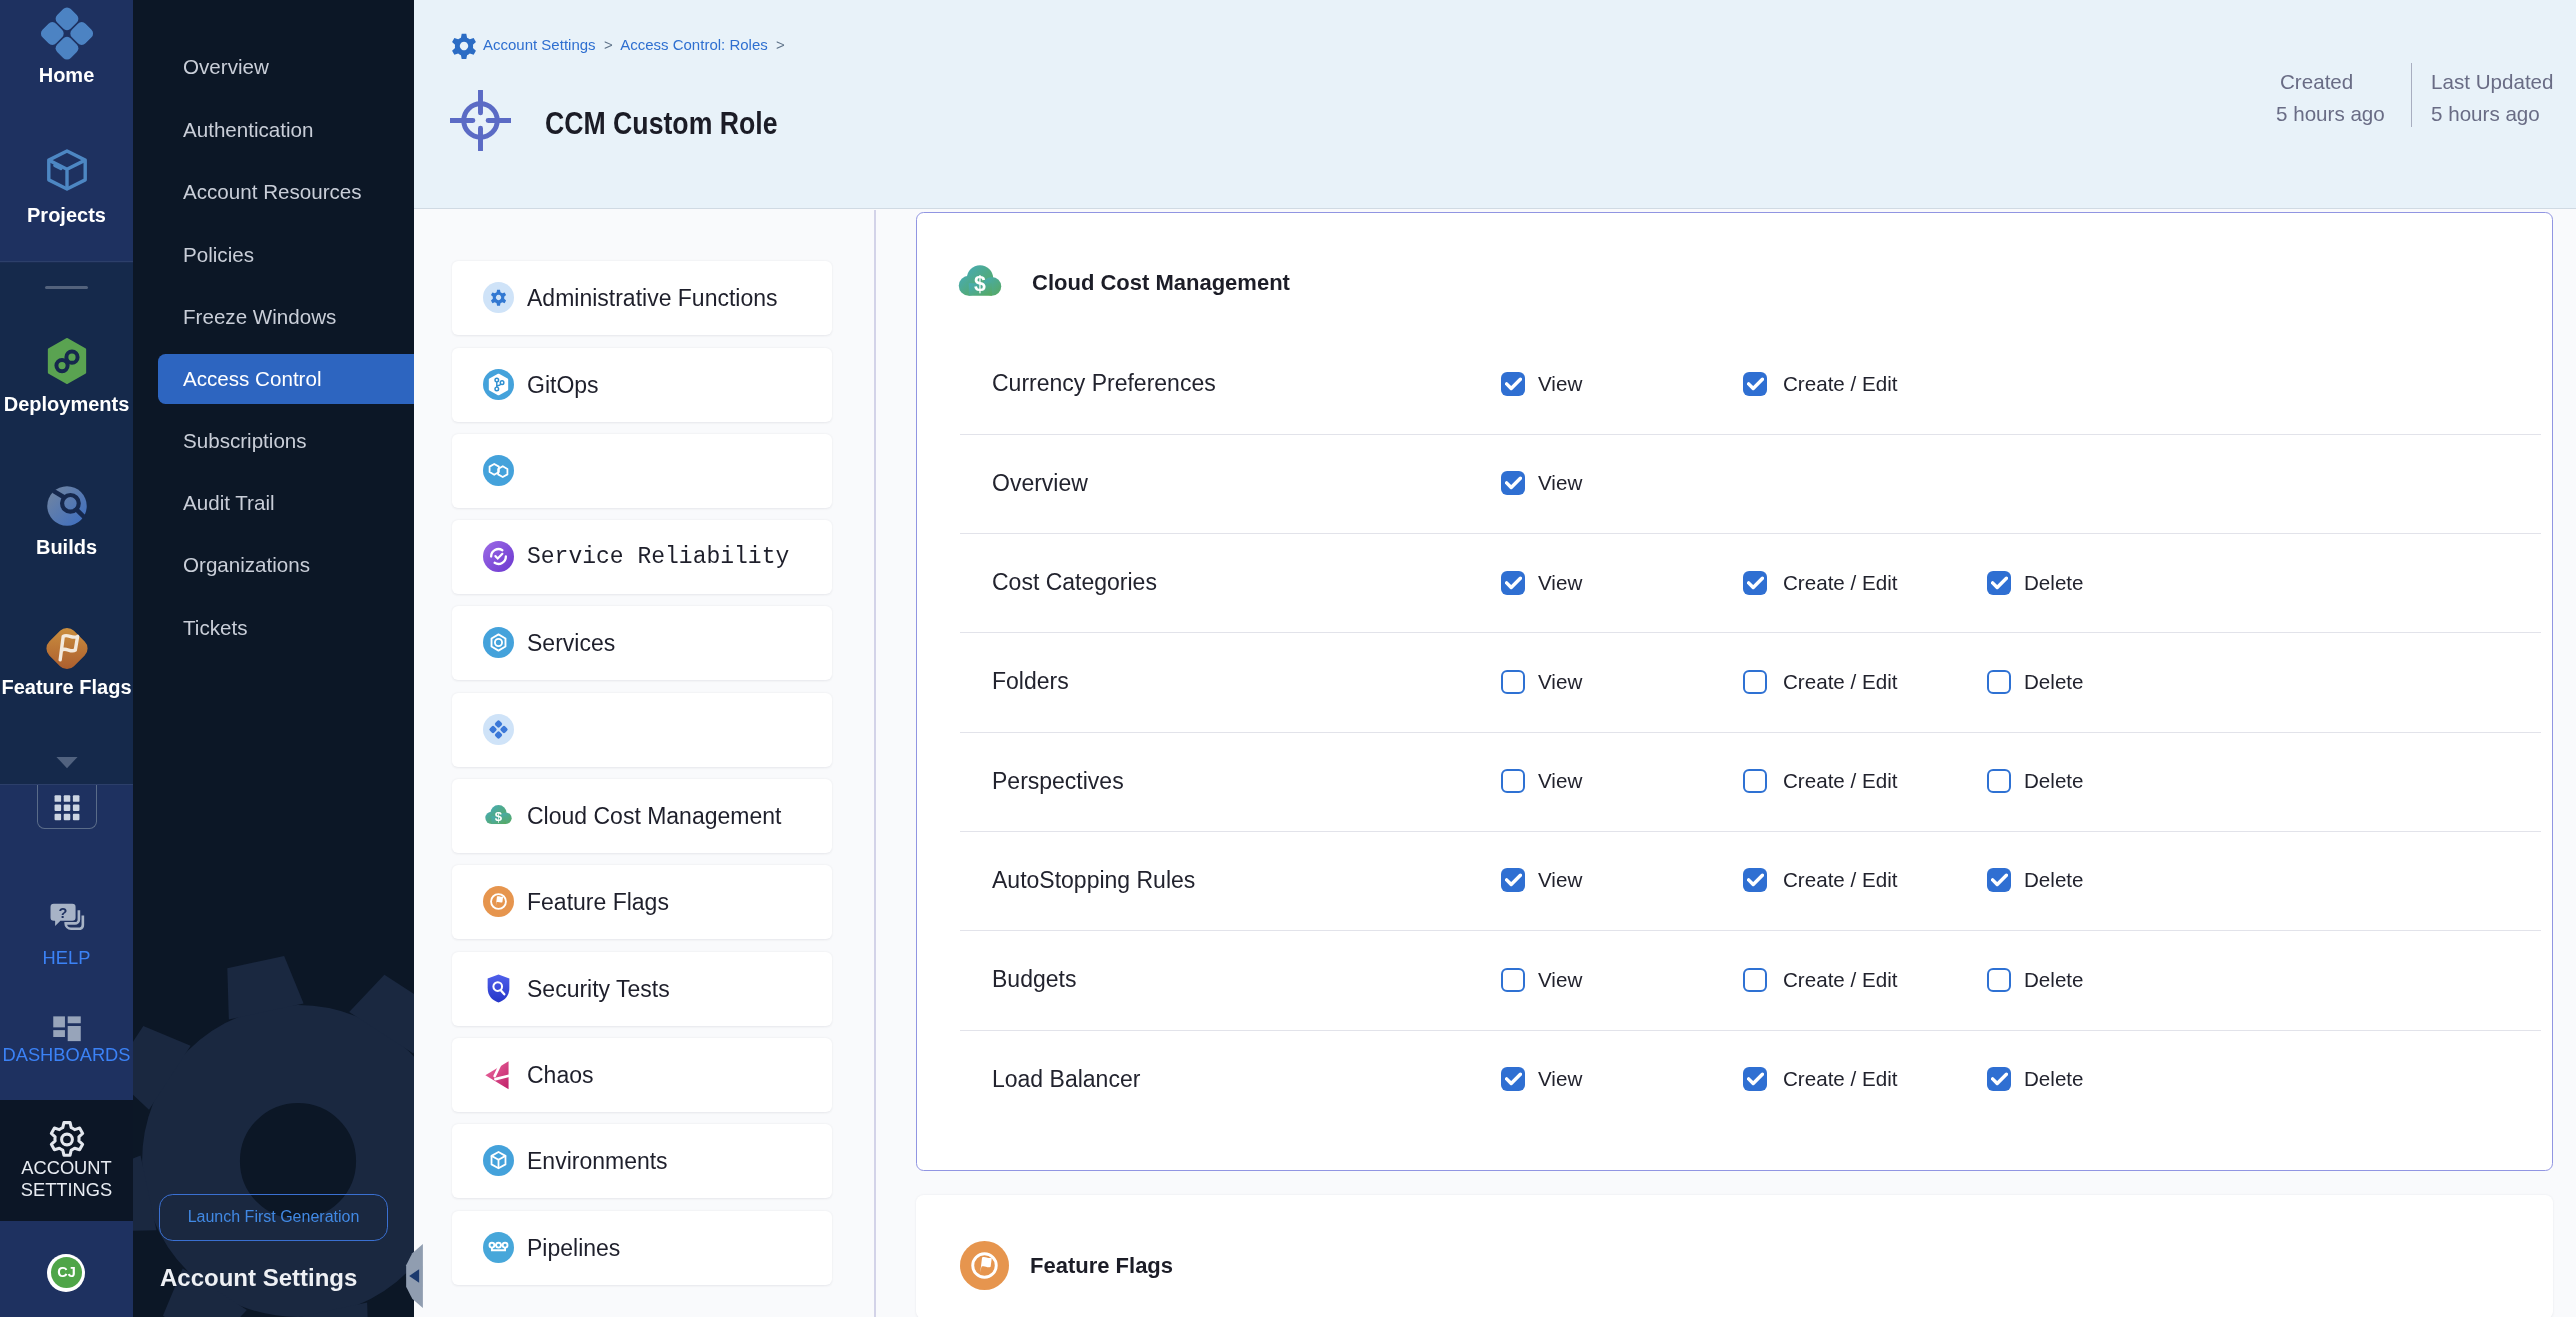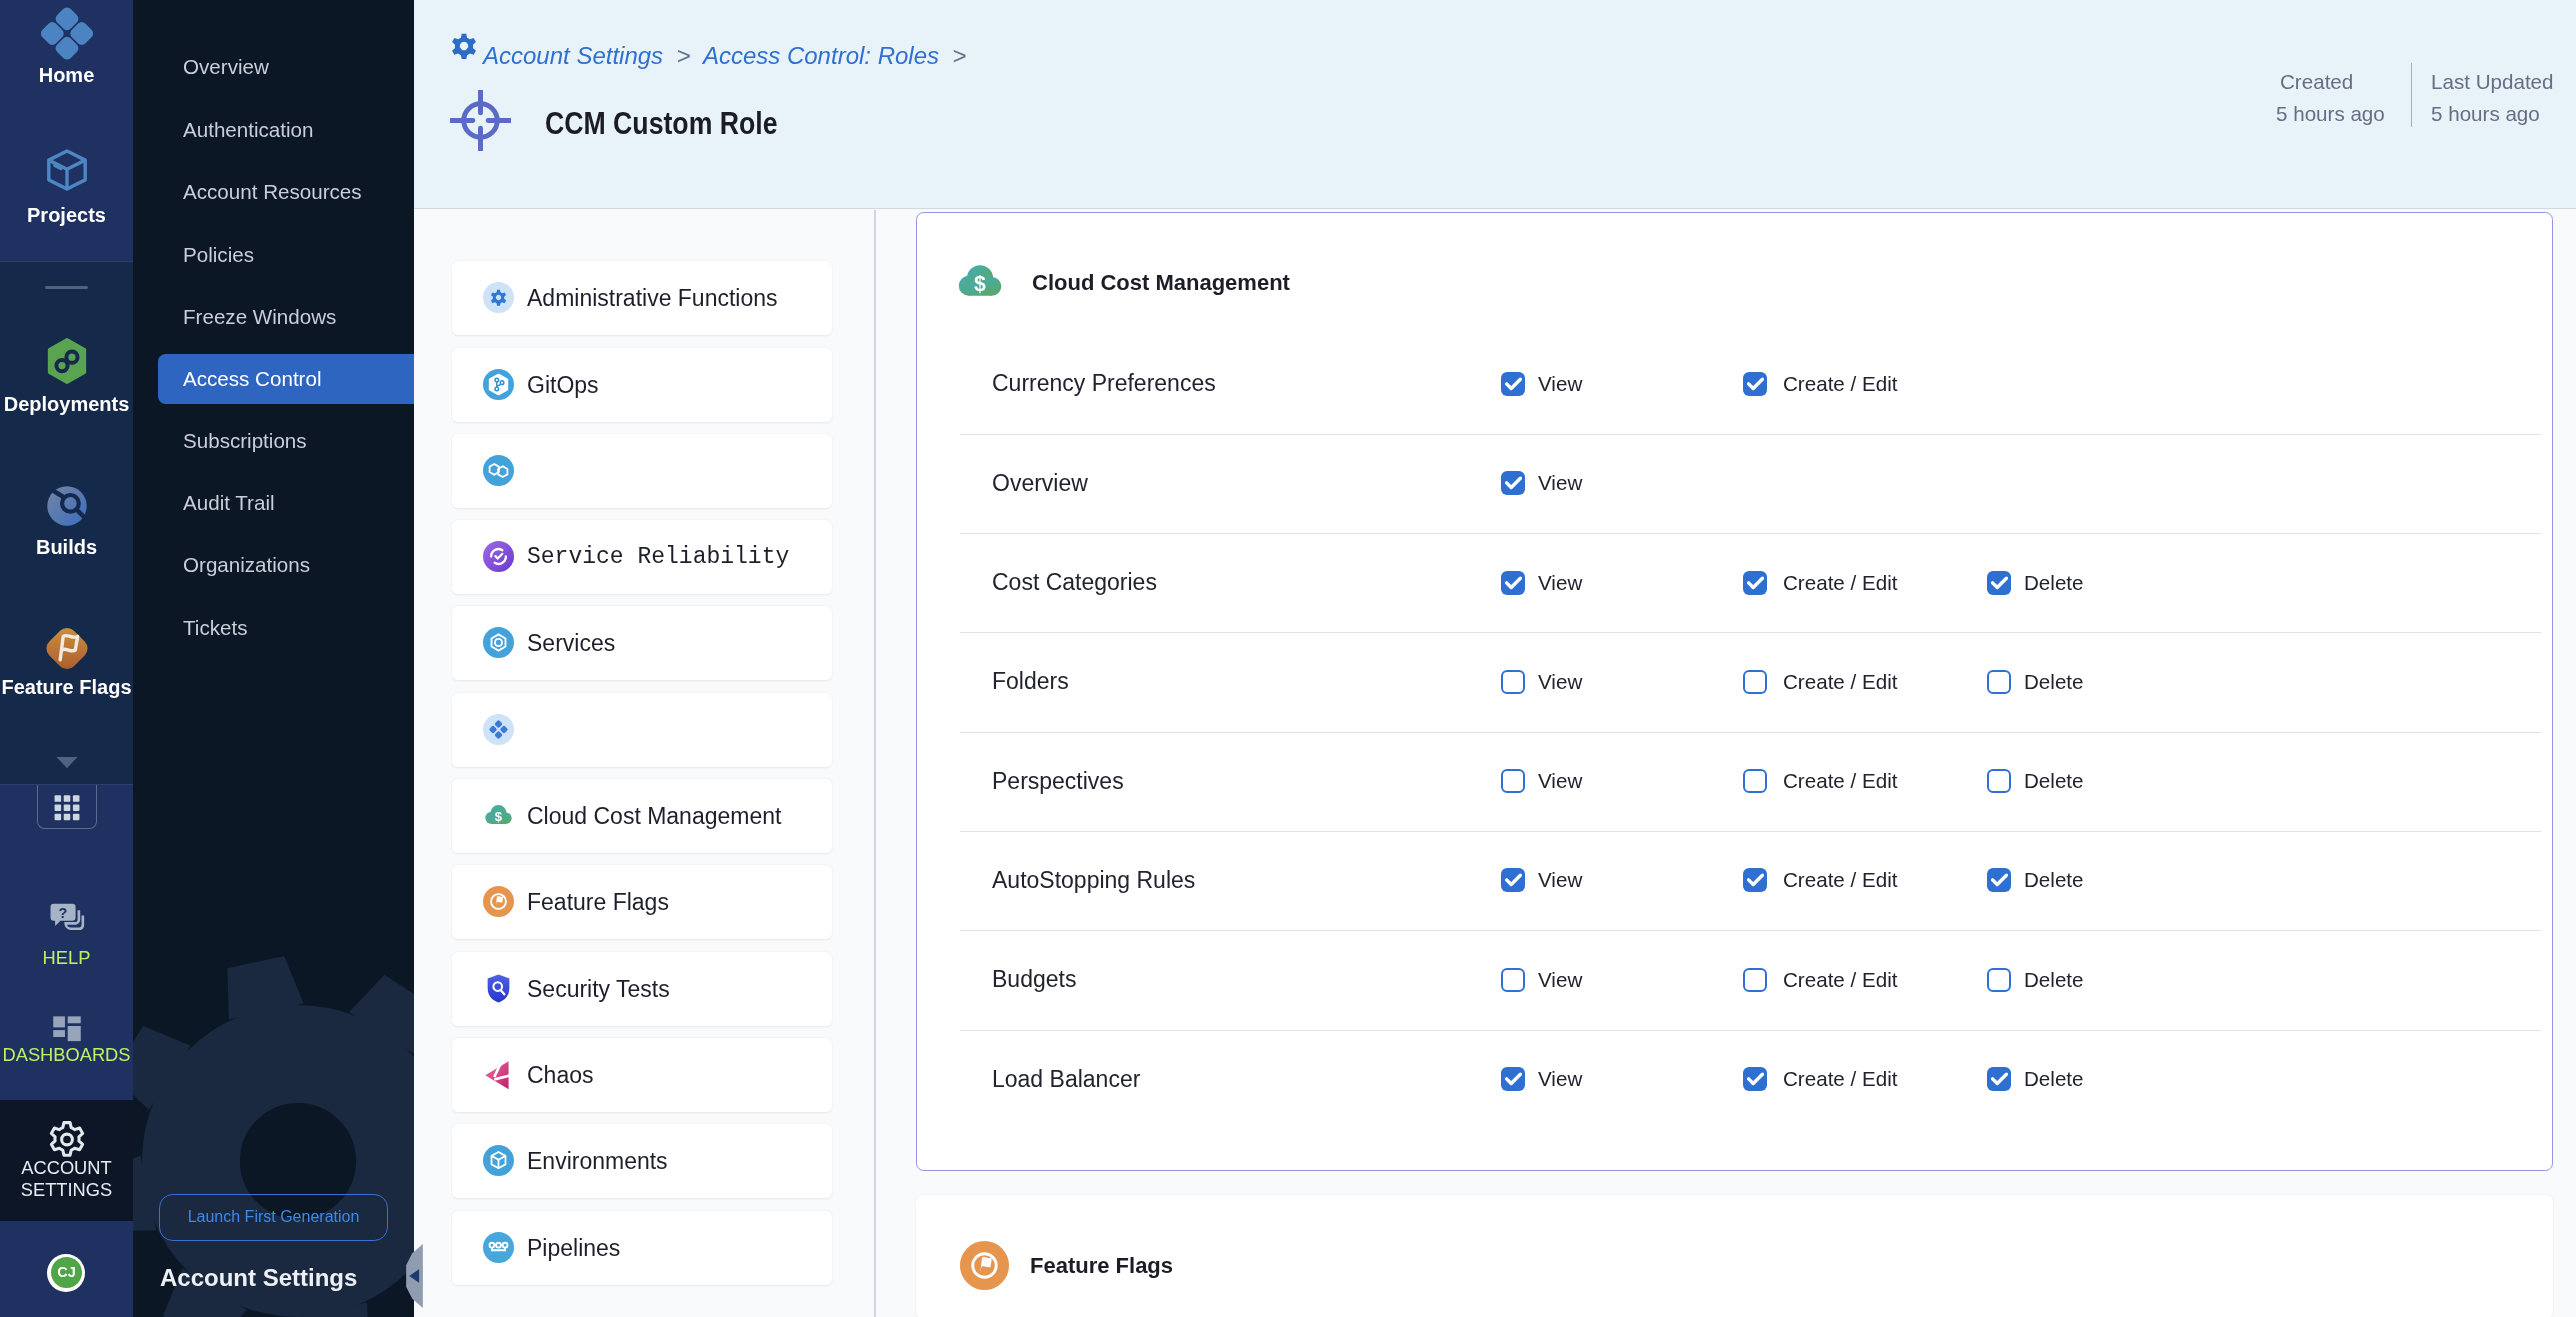--- a/index.html
+++ b/index.html
@@ -6,33 +6,33 @@
 html,body { width:2576px; height:1318px; overflow:hidden; font-family:"Liberation Sans", sans-serif; }
 .abs { position:absolute; }
 
 #rail { position:absolute; left:0; top:0; width:133px; height:1032px; background:#1a2c52; }
 .rail-sec1 { position:absolute; left:0; top:0; width:133px; height:262px; background:#1e3160; border-bottom:0.8px solid #2c3f6a; }
 .rail-sec2 { position:absolute; left:0; top:263px; width:133px; height:522px; background:#15294b; border-bottom:0.8px solid #2c3f6a; }
 .rail-sec3 { position:absolute; left:0; top:785px; width:133px; height:315px; background:#1e3160; }
 .rail-sec4 { position:absolute; left:0; top:1100px; width:133px; height:121px; background:#0c1626; }
 .rail-sec5 { position:absolute; left:0; top:1221px; width:133px; height:97px; background:#1e3160; }
 .rail-label { position:absolute; width:133px; text-align:center; color:#fff; font-weight:700; font-size:20px; white-space:nowrap; }
-.rail-label-sm { position:absolute; width:133px; text-align:center; color:#bef264; font-weight:400; font-size:18.3px; }
+.rail-label-sm { position:absolute; width:133px; text-align:center; color:#3b82f6; font-weight:400; font-size:18.3px; }
 .ric { position:absolute; left:50%; transform:translateX(-50%); }
 
 #subnav { position:absolute; left:133px; top:0; width:281px; height:1318px; background:#0c1726; overflow:hidden; }
 .mitem { position:absolute; left:50px; width:229px; font-size:20.6px; color:#c9ced8; }
 .mhl { position:absolute; left:25px; top:354px; width:256px; height:50px; background:#2d65c0; border-radius:7.6px 0 0 7.6px; }
 .mhl-t { color:#fff !important; }
 #launchbtn { position:absolute; left:26px; top:1194px; width:229px; height:47px; border:1.5px solid #3a70d2; border-radius:13.8px; color:#4189e4; font-size:16px; text-align:center; line-height:44px; }
 #asettings { position:absolute; left:27px; top:1264px; color:#eef0f4; font-size:24px; font-weight:700; white-space:nowrap; }
 
 #main { position:absolute; left:414px; top:0; width:2162px; height:1318px; background:#f9fafc; }
 #header { position:absolute; left:0; top:0; width:2162px; height:209px; background:#e8f2f9; border-bottom:0.8px solid #d0dae3; }
-.crumb { position:absolute; top:42px; font-size:24px; color:#2e6fd0;font-style:italic; }
+.crumb { position:absolute; top:36px; font-size:15px; color:#2e6fd0; }
 .crumb-sep { color:#5f7389; }
 #title { position:absolute; left:131px; top:106px; font-size:31px; font-weight:700; color:#1b1c26; transform:scaleX(0.86); transform-origin:left center; white-space:nowrap; }
 .meta-l { font-size:20.6px; color:#696c85; }
 #content { position:absolute; left:0; top:210px; width:2374px; height:1108px;border-radius:7px; }
 #vdivider { position:absolute; left:460px; top:0; width:1.5px; height:1108px; background:#d3d3e8; }
 
 .card { position:absolute; left:38px; width:380px; height:74px; background:#fff; border-radius:6.1px; box-shadow:0 0.8px 2.3px rgba(40,41,61,0.09); }
 .card-label { position:absolute; left:75px; top:0; height:74px; line-height:74px; font-size:23px; color:#1e1f2b; white-space:nowrap; }
 .cicon { position:absolute; left:31px; top:21.4px; width:31px; height:31px; }
 

